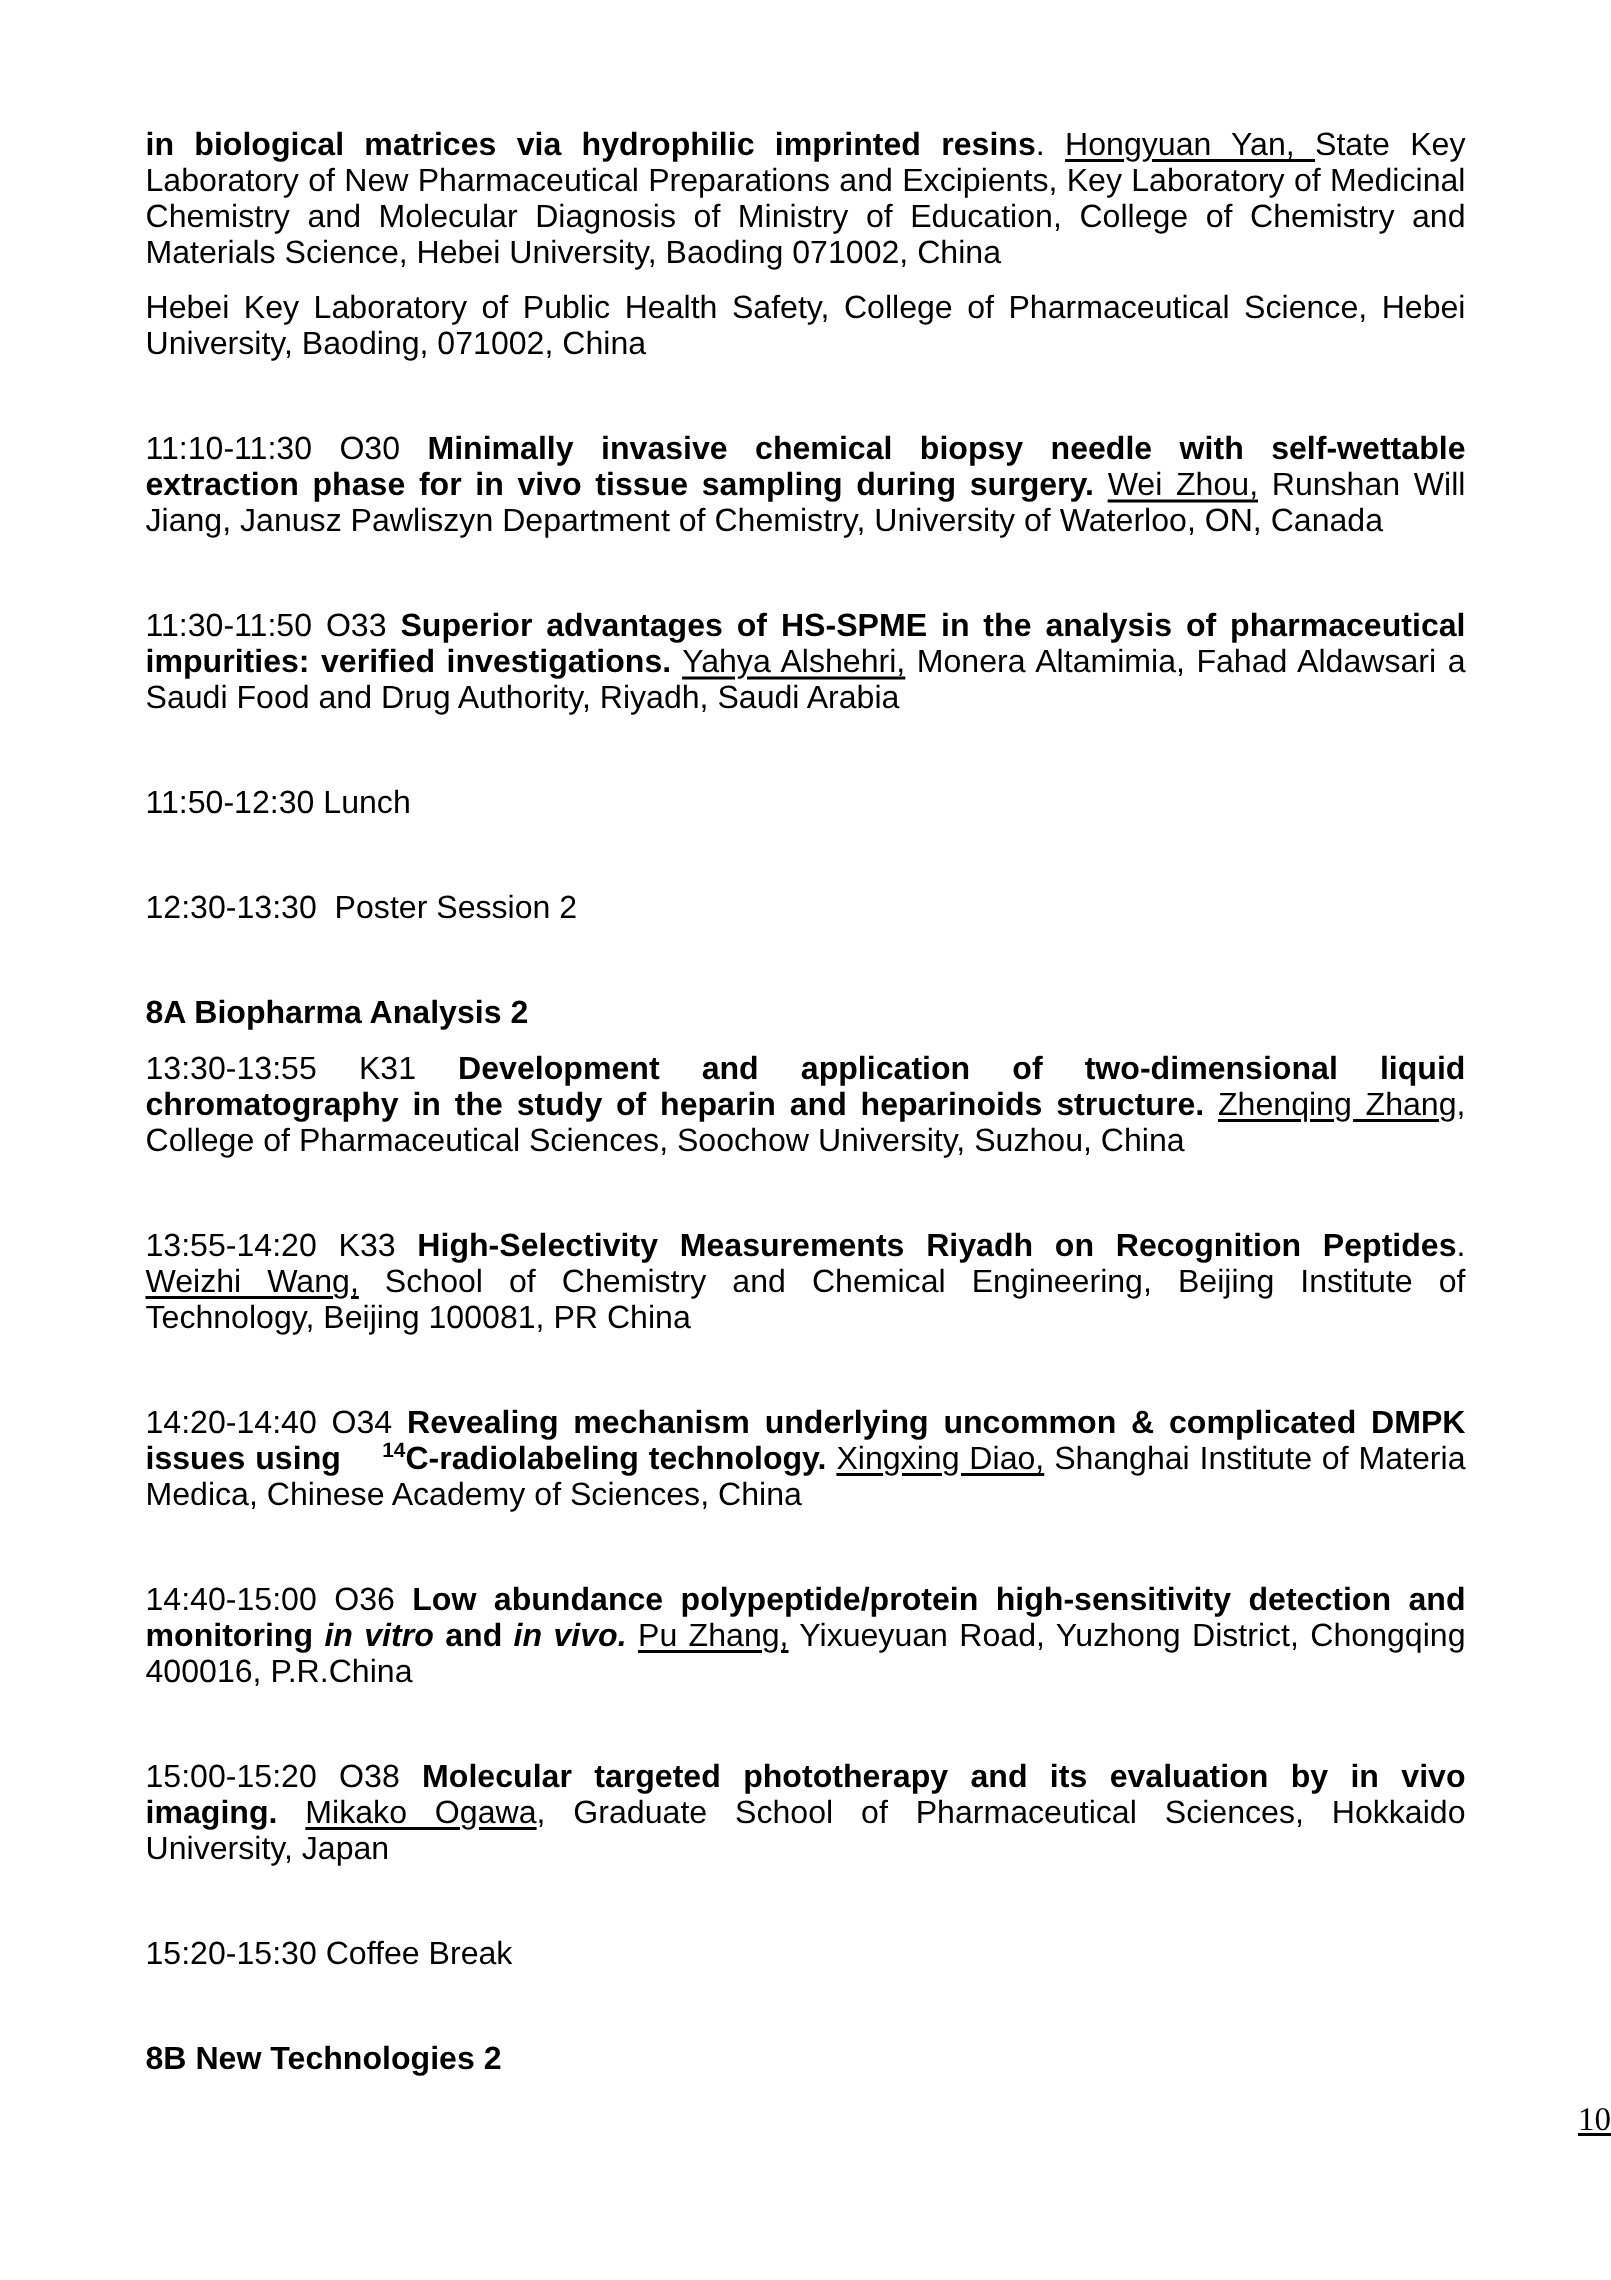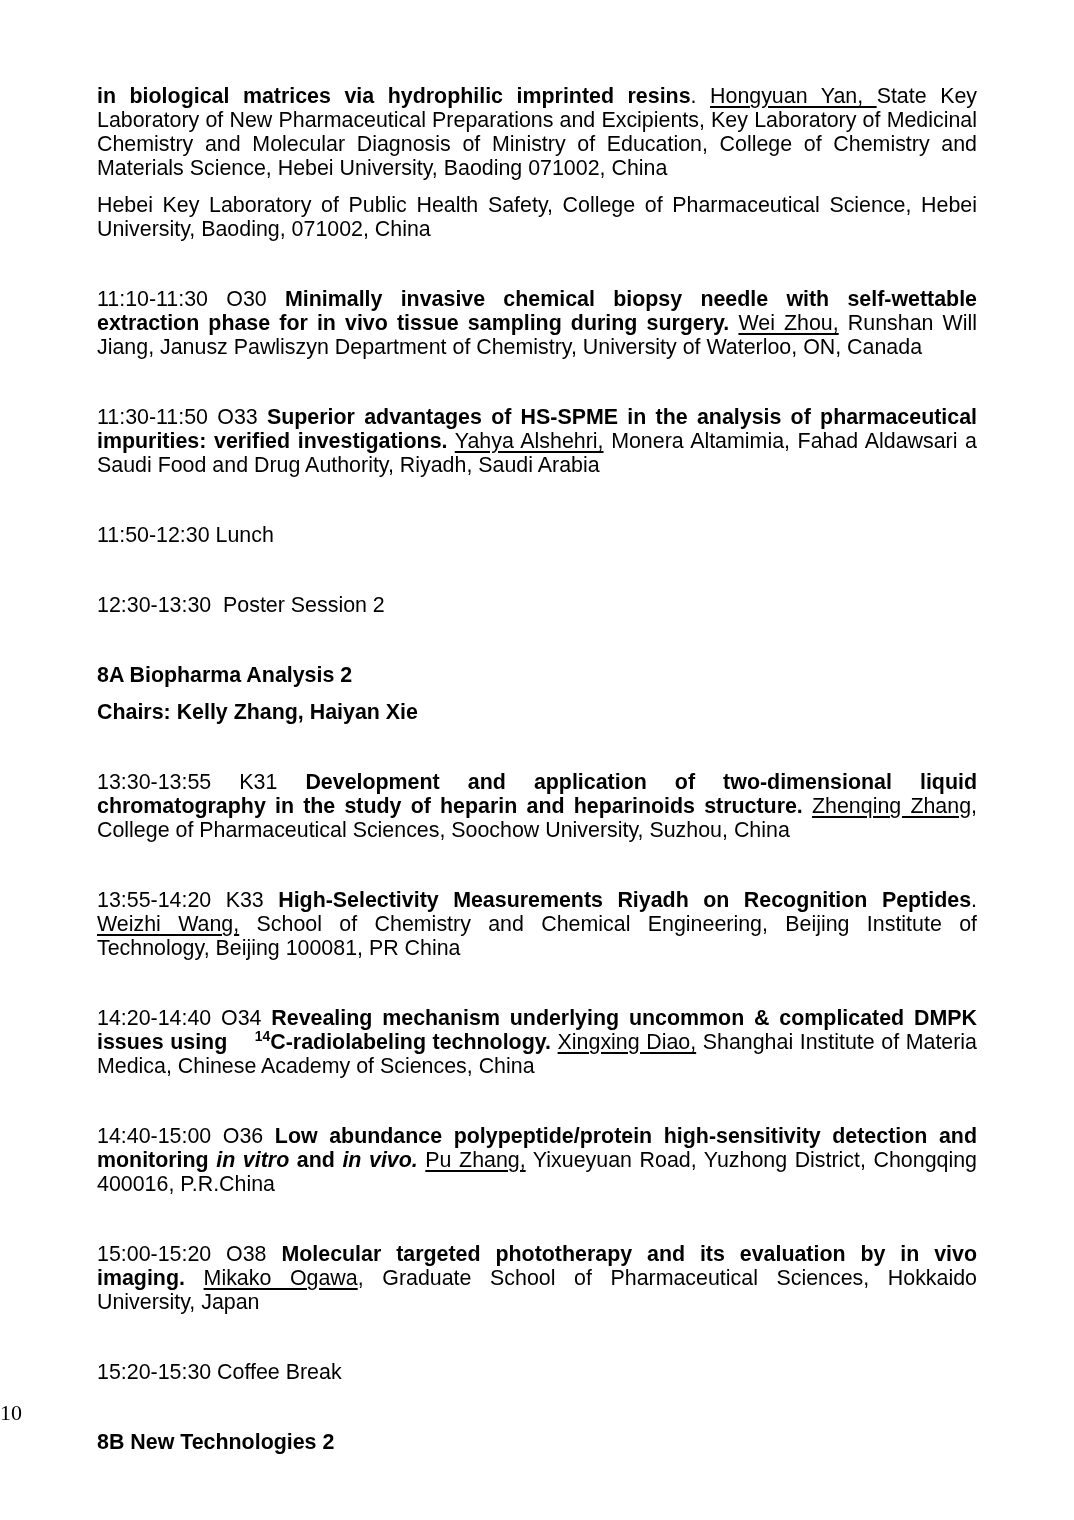--- a/index.html
+++ b/index.html
@@ -27,40 +27,40 @@
   .para.gap-none  { margin-bottom: 0; }
   .b { font-weight: bold; }
   .i { font-style: italic; }
   .u { text-decoration: underline; text-underline-offset: 3px; }
   sup { font-size: 0.65em; line-height: 0; vertical-align: super; margin-left: 21px; }
   .footer {
     position: absolute;
     top: 1400px;
     left: 0;
     width: 100%;
-    text-align: left;
+    text-align: right;
     font-family: "Liberation Serif", serif;
     font-size: 22px;
     line-height: 26px;
     color: #000000;
+    text-decoration: underline;
   }
 </style>
 </head>
 <body>
 
 <div class="sheet">
   <div class="doc-body">
       <p class="para"><span class="b">in biological matrices via hydrophilic imprinted resins</span><span>. </span><span class="u">Hongyuan Yan, </span><span>State Key Laboratory of New Pharmaceutical Preparations and Excipients, Key Laboratory of Medicinal Chemistry and Molecular Diagnosis of Ministry of Education, College of Chemistry and Materials Science, Hebei University, Baoding 071002, China</span></p>
       <p class="para gap-large"><span>Hebei Key Laboratory of Public Health Safety, College of Pharmaceutical Science, Hebei University, Baoding, 071002, China</span></p>
       <p class="para gap-large"><span>11:10-11:30 O30 </span><span class="b">Minimally invasive chemical biopsy needle with self-wettable extraction phase for in vivo tissue sampling during surgery.</span><span> </span><span class="u">Wei Zhou,</span><span> Runshan Will Jiang, Janusz Pawliszyn Department of Chemistry, University of Waterloo, ON, Canada</span></p>
       <p class="para gap-large"><span>11:30-11:50 O33 </span><span class="b">Superior advantages of HS-SPME in the analysis of pharmaceutical impurities: verified investigations.</span><span> </span><span class="u">Yahya Alshehri,</span><span> Monera Altamimia, Fahad Aldawsari a Saudi Food and Drug Authority, Riyadh, Saudi Arabia</span></p>
       <p class="para gap-large"><span>11:50-12:30 Lunch</span></p>
       <p class="para gap-large"><span>12:30-13:30&nbsp; Poster Session 2</span></p>
       <p class="para"><span class="b">8A Biopharma Analysis 2</span></p>
-      <p class="para gap-large"><span class="b">Chairs: Kelly Zhang, Haiyan Xie</span></p>
       <p class="para gap-large"><span>13:30-13:55 K31 </span><span class="b">Development and application of two-dimensional liquid chromatography in the study of heparin and heparinoids structure.</span><span> </span><span class="u">Zhenqing Zhang</span><span>, College of Pharmaceutical Sciences, Soochow University, Suzhou, China</span></p>
       <p class="para gap-large"><span>13:55-14:20 K33 </span><span class="b">High-Selectivity Measurements Riyadh on Recognition Peptides</span><span>. </span><span class="u">Weizhi Wang,</span><span> School of Chemistry and Chemical Engineering, Beijing Institute of Technology, Beijing 100081, PR China</span></p>
       <p class="para gap-large"><span>14:20-14:40 O34 </span><span class="b">Revealing mechanism underlying uncommon &amp; complicated DMPK issues using </span><sup class="b">14</sup><span class="b">C-radiolabeling technology.</span><span> </span><span class="u">Xingxing Diao,</span><span> Shanghai Institute of Materia Medica, Chinese Academy of Sciences, China</span></p>
       <p class="para gap-large"><span>14:40-15:00 O36 </span><span class="b">Low abundance polypeptide/protein high-sensitivity detection and monitoring </span><span class="b i">in vitro</span><span class="b"> and </span><span class="b i">in vivo.</span><span> </span><span class="u">Pu Zhang,</span><span> Yixueyuan Road, Yuzhong District, Chongqing 400016, P.R.China</span></p>
       <p class="para gap-large"><span>15:00-15:20 O38 </span><span class="b">Molecular targeted phototherapy and its evaluation by in vivo imaging.</span><span> </span><span class="u">Mikako Ogawa</span><span>, Graduate School of Pharmaceutical Sciences, Hokkaido University, Japan</span></p>
       <p class="para gap-large"><span>15:20-15:30 Coffee Break</span></p>
       <p class="para gap-none"><span class="b">8B New Technologies 2</span></p>
     </div>
   <div class="footer">10</div>
 </div>

